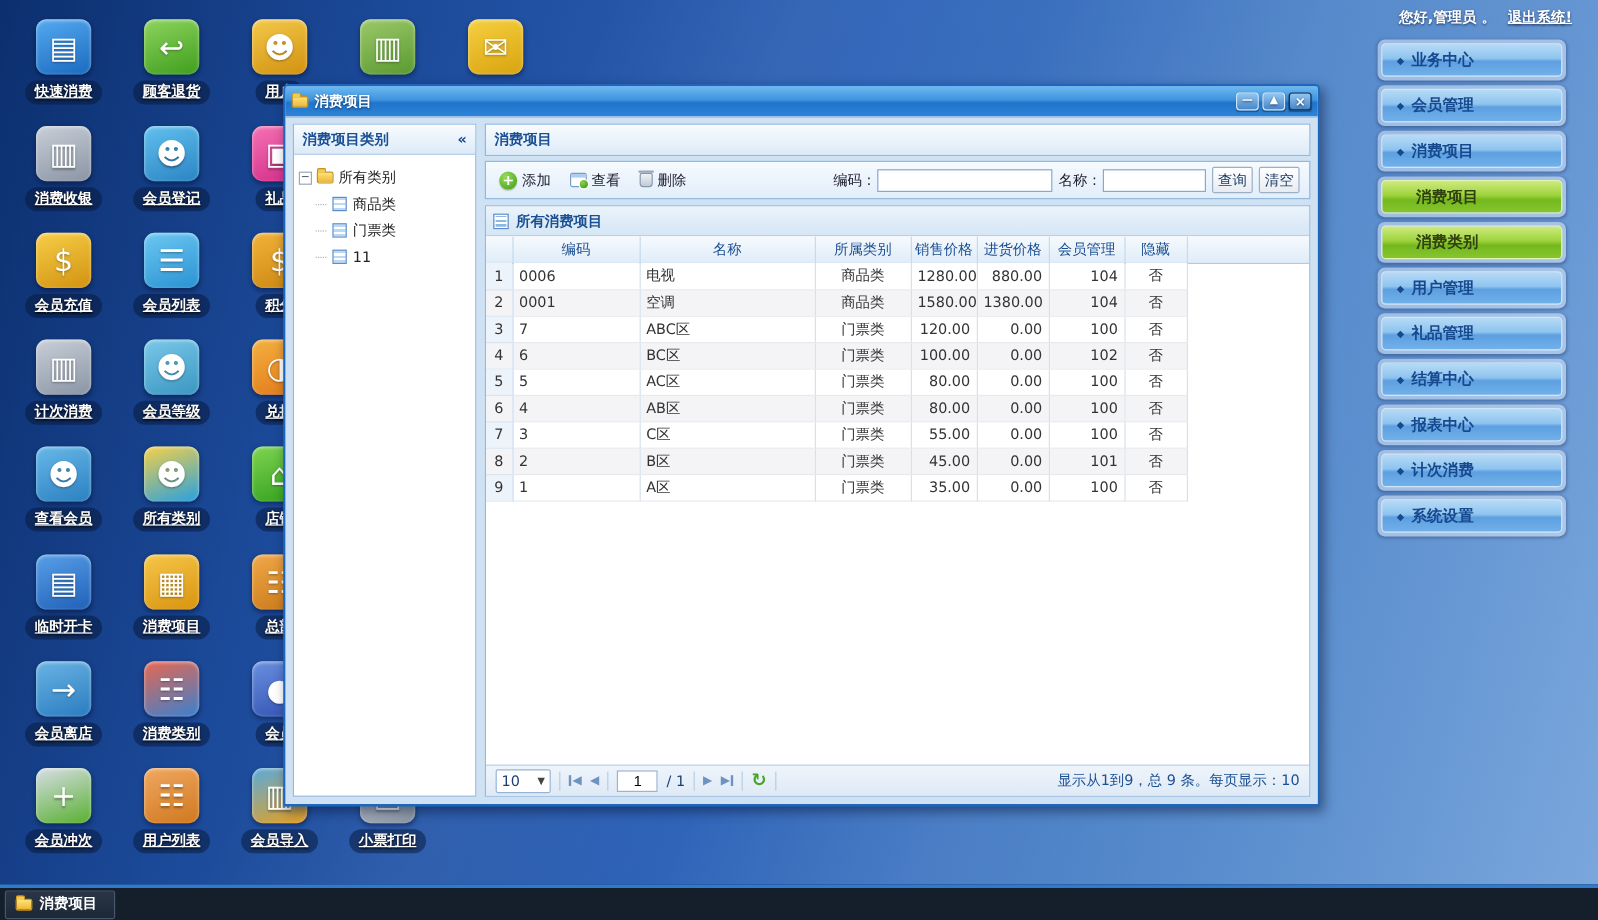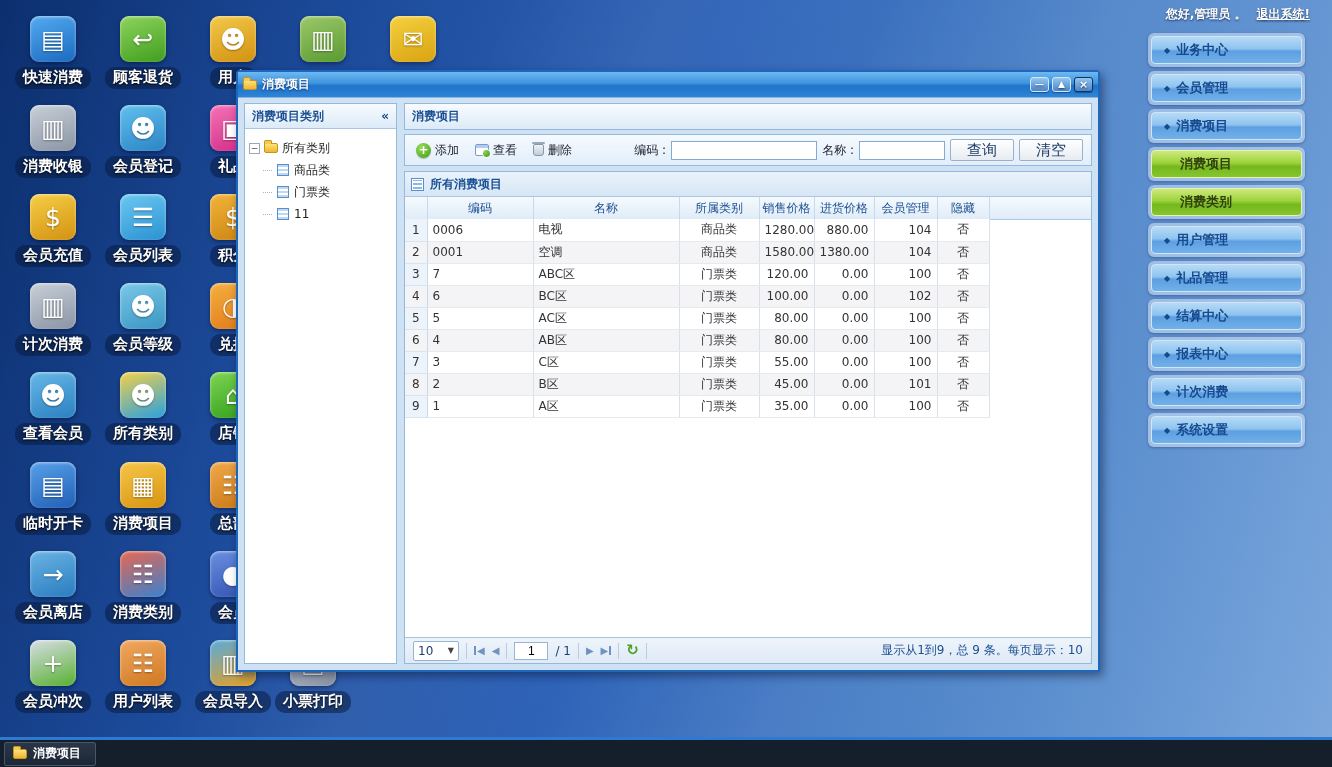--- a/index.html
+++ b/index.html
@@ -15,21 +15,21 @@
   .greeting { position:absolute; top:6px; right:22px; color:#fff; font-size:12px; font-weight:bold; z-index:5;
     text-shadow:0 1px 2px rgba(0,10,40,.7); }
   .greeting a { color:#fff; text-decoration:underline; margin-left:10px; cursor:pointer; }
 
   
   .dcell { position:absolute; width:90px; text-align:center; z-index:1; cursor:pointer; }
   .dicon { width:46px; height:46px; margin:0 auto; border-radius:9px; display:flex; align-items:center; justify-content:center;
     font-size:25px; color:#fff; box-shadow:0 2px 4px rgba(0,0,25,.4), inset 0 1px 3px rgba(255,255,255,.55);
     text-shadow:0 1px 2px rgba(0,0,0,.35); }
   .dlabel { display:inline-block; margin-top:5px; background:rgba(8,25,60,.52); border-radius:10px; padding:1px 8px 2px;
-    color:#fff; font-size:15px; font-weight:bold; text-shadow:0 1px 2px #000; white-space:nowrap; }
+    color:#fff; font-size:12px; font-weight:bold; text-shadow:0 1px 2px #000; white-space:nowrap;text-decoration:underline; }
 
   
   .sidebar { position:absolute; left:1148px; top:33px; width:157px; display:flex; flex-direction:column; gap:4px; z-index:5; }
   .snav-frame { background:rgba(255,255,255,.42); border-radius:6px; padding:3px; box-shadow:0 1px 3px rgba(0,10,50,.3); cursor:pointer; }
   .snav { height:28px; border-radius:4px; display:flex; align-items:center; gap:6px; padding-left:12px;
     font-size:13px; font-weight:bold; color:#17498f; border:1px solid #cfe6fa;
     background:linear-gradient(#b6daf6 0%,#8ec4ef 45%,#5d9fe0 55%,#71b1ea 100%); }
   .snav .bullet { font-size:8px; }
   .snav.green { padding-left:28px; color:#30400f; border:1px solid #e3f4b2;
     background:linear-gradient(#cdea7e 0%,#9ed33c 45%,#74b81e 60%,#86c52e 100%); }
@@ -86,22 +86,22 @@
   .view-ico { width:14px; height:12px; background:#fff; border:1px solid #7a9cc8; border-radius:2px; position:relative; }
   .view-ico::before { content:""; position:absolute; top:0; left:0; right:0; height:3px; background:#aecdf0; }
   .view-ico::after { content:""; position:absolute; right:-3px; bottom:-3px; width:7px; height:7px; border-radius:50%;
     background:radial-gradient(circle at 35% 30%,#8cd44e,#2f8e10); border:1px solid #fff; }
   .del-ico { width:11px; height:12px; border:1px solid #8898ac; border-radius:2px 2px 3px 3px; position:relative;
     background:linear-gradient(#eef2f6,#c2ccd8); }
   .del-ico::before { content:""; position:absolute; top:-3px; left:-2px; right:-2px; height:2px; background:#98a8bc; border-radius:2px; }
   .searchbar { margin-left:auto; display:flex; align-items:center; gap:5px; }
   .inp { height:19px; border:1px solid #84a9d4; background:#fff; font-size:12px; padding:0 3px; }
   .inp.code { width:146px; } .inp.name { width:86px; }
-  .qbtn { height:22px; padding:0 16px; background:linear-gradient(#ffffff,#e7ecf2); border:1px solid #9ab0c8;
-    border-radius:2px; font-size:15px; color:#1c3a66; cursor:pointer; }
+  .qbtn { height:22px; padding:0 4px; background:linear-gradient(#ffffff,#e7ecf2); border:1px solid #9ab0c8;
+    border-radius:2px; font-size:12px; color:#1c3a66; cursor:pointer; }
 
   .gridbox { flex:1; border:1px solid #95b8dd; background:#fff; display:flex; flex-direction:column; overflow:hidden; }
   .grid-title { height:25px; display:flex; align-items:center; gap:6px; padding:0 6px;
     background:linear-gradient(#eaf3fb,#d5e6f5); border-bottom:1px solid #aac6e2;
     color:#1b4f93; font-size:12px; font-weight:bold; }
   .table-area { flex:1; position:relative; background:#fff; overflow:hidden; }
   .headband { position:absolute; top:0; left:0; right:0; height:23px; border-bottom:1px solid #b0c9e4;
     background:linear-gradient(#f6fafd,#dfecf8); }
   table.datagrid { position:relative; border-collapse:collapse; table-layout:fixed; width:584px; font-size:12px; color:#333; }
   .datagrid th { height:22px; font-weight:normal; color:#1b4f93; text-align:center;
@@ -241,21 +241,21 @@
     <div class="dlabel">会员冲次</div>
   </div>
       <div class="dcell" style="left: 98px; top: 640px;">
     <div class="dicon" style="background: linear-gradient(160deg, rgb(240, 168, 96), rgb(208, 120, 32));">☷</div>
     <div class="dlabel">用户列表</div>
   </div>
       <div class="dcell" style="left: 188px; top: 640px;">
     <div class="dicon" style="background: linear-gradient(160deg, rgb(88, 170, 220), rgb(232, 160, 32));">▥</div>
     <div class="dlabel">会员导入</div>
   </div>
-      <div class="dcell" style="left: 268px; top: 640px;">
+      <div class="dcell" style="left: 278px; top: 640px;">
     <div class="dicon" style="background: linear-gradient(160deg, rgb(212, 218, 226), rgb(136, 148, 164));">▤</div>
     <div class="dlabel">小票打印</div>
   </div>
     </div>
 
   <aside class="sidebar" id="sidebar">
       <div class="snav-frame">
     <div class="snav">
       <span class="bullet">◆</span>
       <span class="slabel">业务中心</span>

